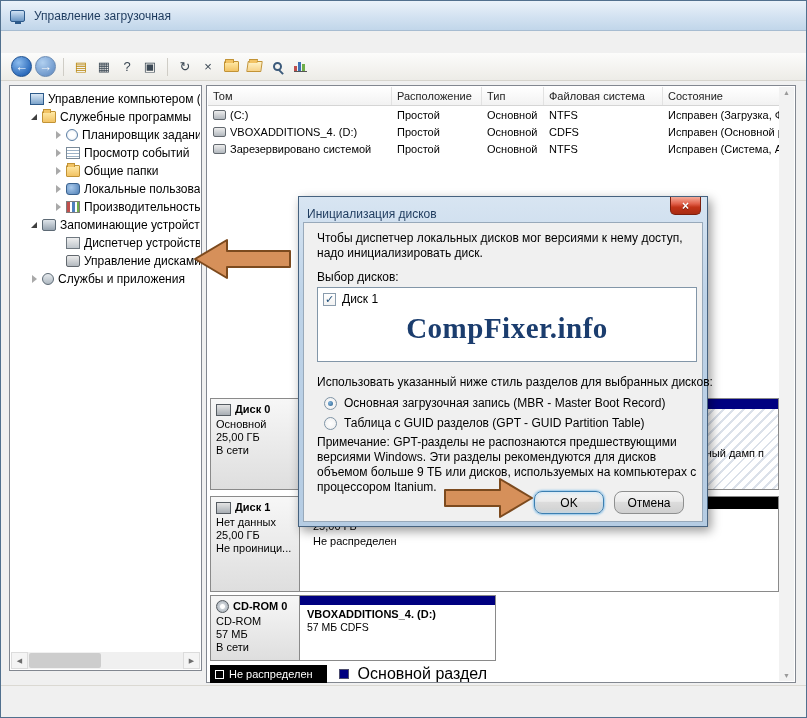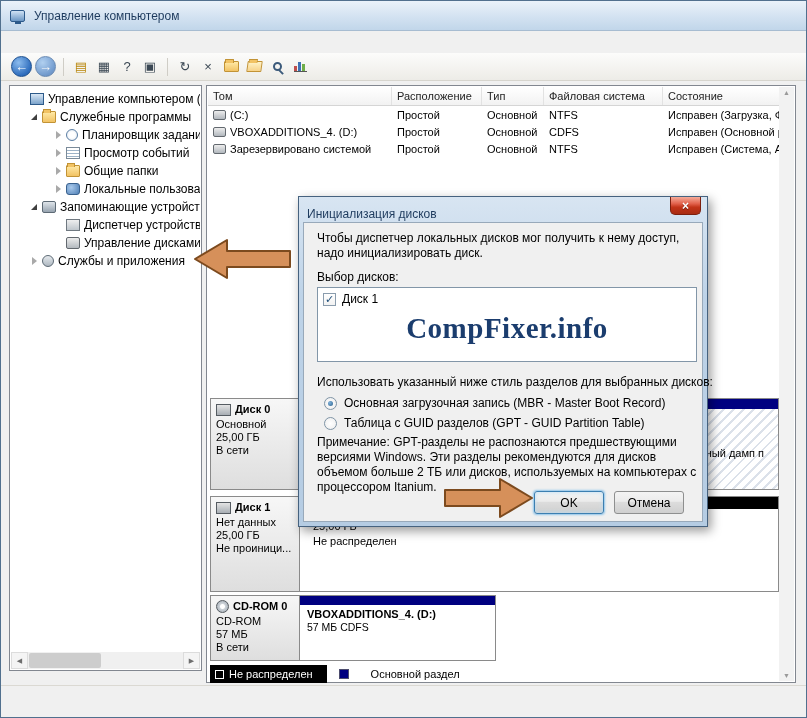--- a/index.html
+++ b/index.html
@@ -90,21 +90,21 @@
   .barline{font-size:11px;color:#000;padding-left:13px;line-height:15px;}
   .disk1-body{padding-top:10px;}
   .cd-bar{width:196px;flex:none;border:1px solid #8a8a8a;border-left:none;background:#fff;}
   .cd-strip{height:9px;background:#000080;}
   .cd-title{font-size:11px;font-weight:bold;padding:3px 0 0 7px;white-space:nowrap;}
   .cd-line{font-size:10.5px;padding:1px 0 0 7px;white-space:nowrap;}
 
   .legend{position:absolute;left:3px;top:579px;height:18px;display:flex;align-items:center;gap:12px;}
   .lg1{display:flex;align-items:center;gap:5px;background:#000;color:#fff;height:18px;padding:0 14px 0 5px;font-size:11px;}
   .lg1 .sq{width:9px;height:9px;background:#000;border:1px solid #fff;}
-  .lg2{display:flex;align-items:center;gap:22px;font-size:11px;color:#000;}
+  .lg2{display:flex;align-items:center;gap:9px;font-size:16px;color:#000;}
   .lg2 .sq{width:10px;height:10px;background:#000080;border:1px solid #4c4c6e;}
 
   .statusbar{position:absolute;left:0;right:0;bottom:0;height:32px;background:#f0f0f0;border-top:1px solid #dbd9d3;}
 
   
   .dialog{position:absolute;left:297px;top:195px;width:410px;height:331px;background:linear-gradient(#d8e5f2,#bed3e8 30%,#b5cce3);border:1px solid #46627f;box-shadow:3px 4px 10px rgba(0,0,0,.4);z-index:30;}
   .dlg-titlebar{height:33px;display:flex;align-items:center;padding-left:8px;}
   .dlg-title{font-size:12px;color:#1d3a5d;}
   .dlg-close{position:absolute;top:0;right:6px;width:31px;height:18px;border:1px solid #7c1f0e;border-top:none;border-radius:0 0 5px 5px;background:linear-gradient(#f6ab99,#e1604a 40%,#c23318 60%,#a82c12);color:#fff;font-size:12px;font-weight:bold;display:flex;align-items:center;justify-content:center;text-shadow:0 1px 1px rgba(0,0,0,.45);}
   .dlg-body{position:absolute;left:4px;right:4px;top:25px;bottom:4px;background:#f0f0f0;border:1px solid #98a9ba;}
@@ -113,34 +113,34 @@
   .dlg-listbox{position:absolute;left:13px;top:64px;width:380px;height:75px;background:#fff;border:1px solid #8296a8;overflow:hidden;}
   .chk-row{display:flex;align-items:center;gap:6px;padding:4px 5px;font-size:12px;color:#000;}
   .checkbox{width:13px;height:13px;background:linear-gradient(#fff,#f2f2f2);border:1px solid #8a9cad;display:flex;align-items:center;justify-content:center;font-size:11px;color:#1f4e79;line-height:1;}
   .watermark{position:absolute;left:0;right:0;top:24px;text-align:center;font-family:"Liberation Serif",serif;font-weight:bold;font-size:29px;color:#1b3d6e;letter-spacing:.5px;}
   .dlg-style-label{position:absolute;left:13px;top:152px;font-size:12px;color:#000;white-space:nowrap;}
   .radio-row{position:absolute;left:20px;display:flex;align-items:center;gap:7px;font-size:12px;color:#000;white-space:nowrap;}
   .r1{top:173px;}.r2{top:193px;}
   .radio{width:13px;height:13px;border-radius:50%;background:radial-gradient(#ffffff,#ececec);border:1px solid #7f94a6;position:relative;flex:none;}
   .radio.sel::after{content:"";position:absolute;left:3px;top:3px;width:5px;height:5px;border-radius:50%;background:radial-gradient(circle at 35% 35%,#7fb2dd,#2c628b);}
   .dlg-note{position:absolute;left:13px;top:212px;width:380px;font-size:12px;line-height:15px;color:#000;}
-  .dlg-btn{position:absolute;top:268px;width:70px;height:23px;font-size:12px;color:#000;display:flex;align-items:center;justify-content:center;background:linear-gradient(#f4f4f4,#ebebeb 45%,#dddddd 46%,#cfcfcf);border:1px solid #8e8f8f;border-radius:3px;}
+  .dlg-btn{position:absolute;top:268px;width:70px;height:23px;font-size:12px;color:#000;display:flex;align-items:center;justify-content:center;background:linear-gradient(#f4f4f4,#ebebeb 45%,#dddddd 46%,#cfcfcf);border:1px solid #8e8f8f;border-radius:8px;}
   .btn-ok{left:230px;border-color:#3c7fb1;box-shadow:0 0 2px 1px #8fc4ea, inset 0 0 4px #b9ddf5;}
   .btn-cancel{left:310px;}
 
   .arrows{position:absolute;left:0;top:0;width:807px;height:718px;pointer-events:none;z-index:60;}
 </style>
 </head>
 <body>
 
 <div class="window">
 
   <div class="titlebar">
     <span class="app-icon"></span>
-    <span class="title-text">Управление компьютером</span>
+    <span class="title-text">Управление загрузочная</span>
   </div>
 
 
   <div class="toolbar">
     <span class="nav-btn">←</span>
     <span class="nav-btn dim">→</span>
     <span class="tb-sep"></span>
     <span class="tb-icon gold">▤</span>
     <span class="tb-icon">▦</span>
     <span class="tb-icon">?</span>
@@ -190,20 +190,25 @@
       <div class="tnode lvl2">
         <span class="exp exp-closed"></span>
         <span class="ticon ic-folder"></span>
         <span class="tlabel">Общие папки</span>
       </div>
       <div class="tnode lvl2">
         <span class="exp exp-closed"></span>
         <span class="ticon ic-users"></span>
         <span class="tlabel">Локальные пользовате</span>
       </div>
+      <div class="tnode lvl2">
+        <span class="exp exp-closed"></span>
+        <span class="ticon ic-perf"></span>
+        <span class="tlabel">Производительность</span>
+      </div>
       <div class="tnode lvl1">
         <span class="exp exp-open"></span>
         <span class="ticon ic-storage"></span>
         <span class="tlabel">Запоминающие устройст</span>
       </div>
       <div class="tnode lvl2">
         <span class="exp"></span>
         <span class="ticon ic-device"></span>
         <span class="tlabel">Диспетчер устройств</span>
       </div>
@@ -339,39 +344,39 @@
   </div>
 
   <div class="statusbar"></div>
 
   <div class="dialog">
     <div class="dlg-titlebar">
       <span class="dlg-title">Инициализация дисков</span>
     </div>
     <div class="dlg-close">×</div>
     <div class="dlg-body">
-      <div class="dlg-intro">Чтобы диспетчер локальных дисков мог получить к нему доступ, надо инициализировать диск.</div>
+      <div class="dlg-intro">Чтобы диспетчер локальных дисков мог версиями к нему доступ, надо инициализировать диск.</div>
       <div class="dlg-select-label">Выбор дисков:</div>
       <div class="dlg-listbox">
         <div class="chk-row">
           <span class="checkbox">✓</span>
           <span>Диск 1</span>
         </div>
         <div class="watermark">CompFixer.info</div>
       </div>
       <div class="dlg-style-label">Использовать указанный ниже стиль разделов для выбранных дисков:</div>
       <div class="radio-row r1">
         <span class="radio sel"></span>
         <span>Основная загрузочная запись (MBR - Master Boot Record)</span>
       </div>
       <div class="radio-row r2">
         <span class="radio"></span>
         <span>Таблица с GUID разделов (GPT - GUID Partition Table)</span>
       </div>
-      <div class="dlg-note">Примечание: GPT-разделы не распознаются предшествующими версиями Windows. Эти разделы рекомендуются для дисков объемом больше 2 ТБ или дисков, используемых на компьютерах с процессором Itanium.</div>
+      <div class="dlg-note">Примечание: GPT-разделы не распознаются предшествующими версиями Windows. Эти разделы рекомендуются для дисков объемом больше 9 ТБ или дисков, используемых на компьютерах с процессором Itanium.</div>
       <div class="dlg-btn btn-ok">OK</div>
       <div class="dlg-btn btn-cancel">Отмена</div>
     </div>
   </div>
 
   <svg class="arrows" viewBox="0 0 807 718">
     <polygon points="194,258 226,239 226,250 289,250 289,266 226,266 226,277" stroke="#7c4a1e" stroke-width="2" stroke-linejoin="round" fill="#d6905a"></polygon>
     <polygon points="531,497 499,478 499,489 444,489 444,505 499,505 499,516" stroke="#7c4a1e" stroke-width="2" stroke-linejoin="round" fill="#d6905a"></polygon>
   </svg>
 

